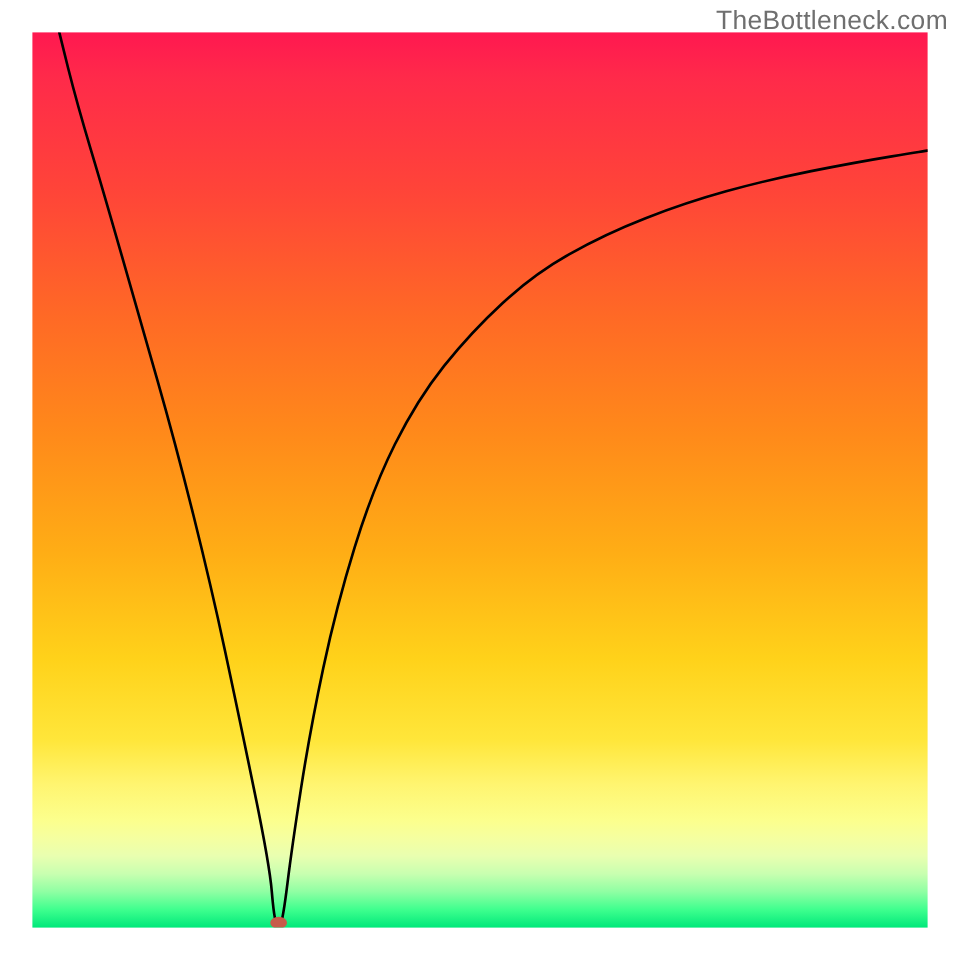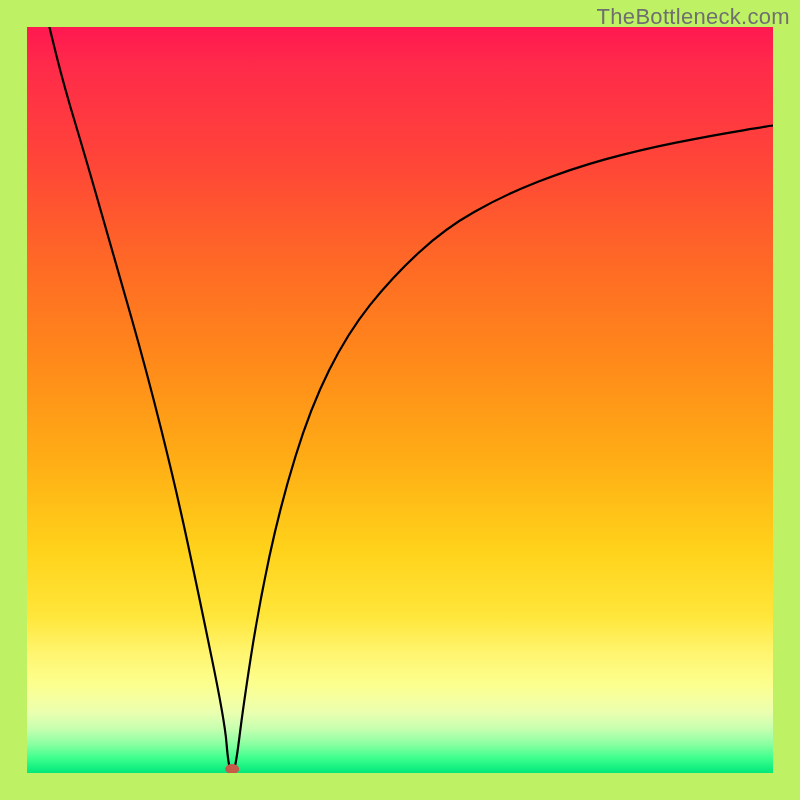--- a/index.html
+++ b/index.html
@@ -8,21 +8,21 @@
     width: 800px;
     height: 800px;
     background: #000;
     font-family: Arial, Helvetica, sans-serif;
     overflow: hidden;
     position: relative;
   }
   .frame {
     position: absolute;
     inset: 0;
-    background: #bef264;
+    background: #ffffff;
   }
   .plot-area {
     position: absolute;
     left: 27px;
     top: 27px;
     width: 746px;
     height: 746px;
     
     background: linear-gradient(
       to bottom,

